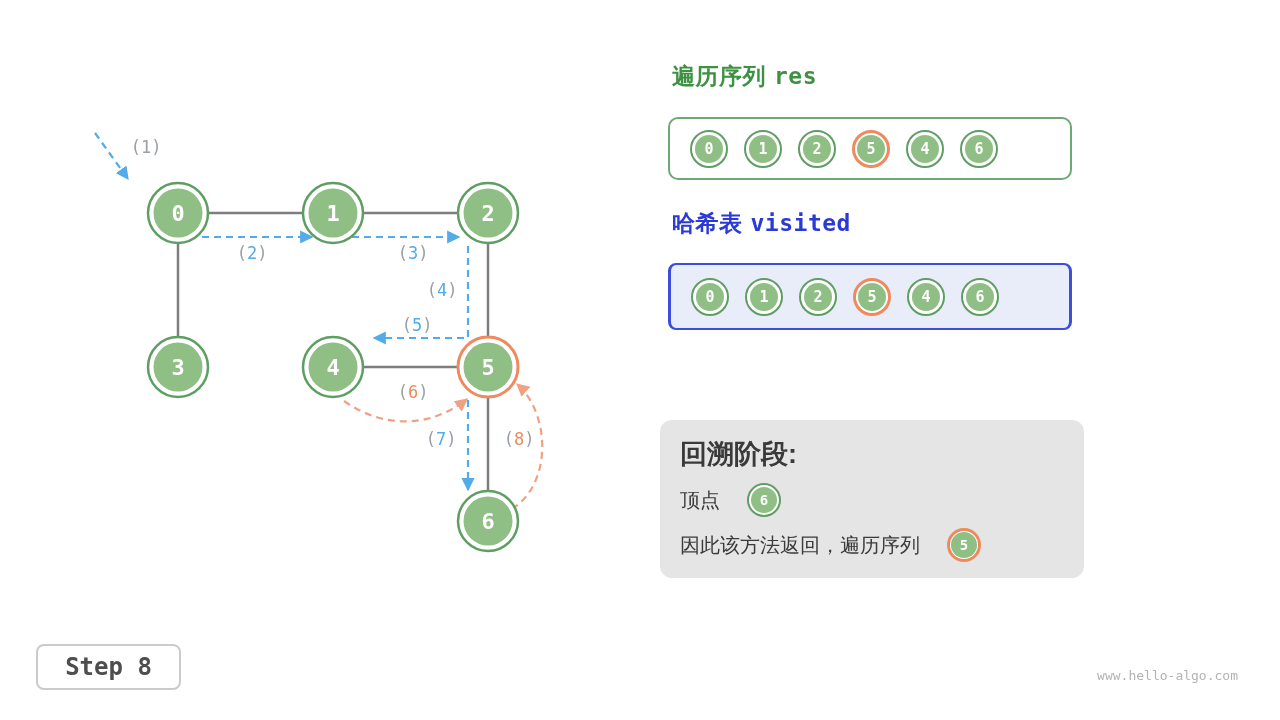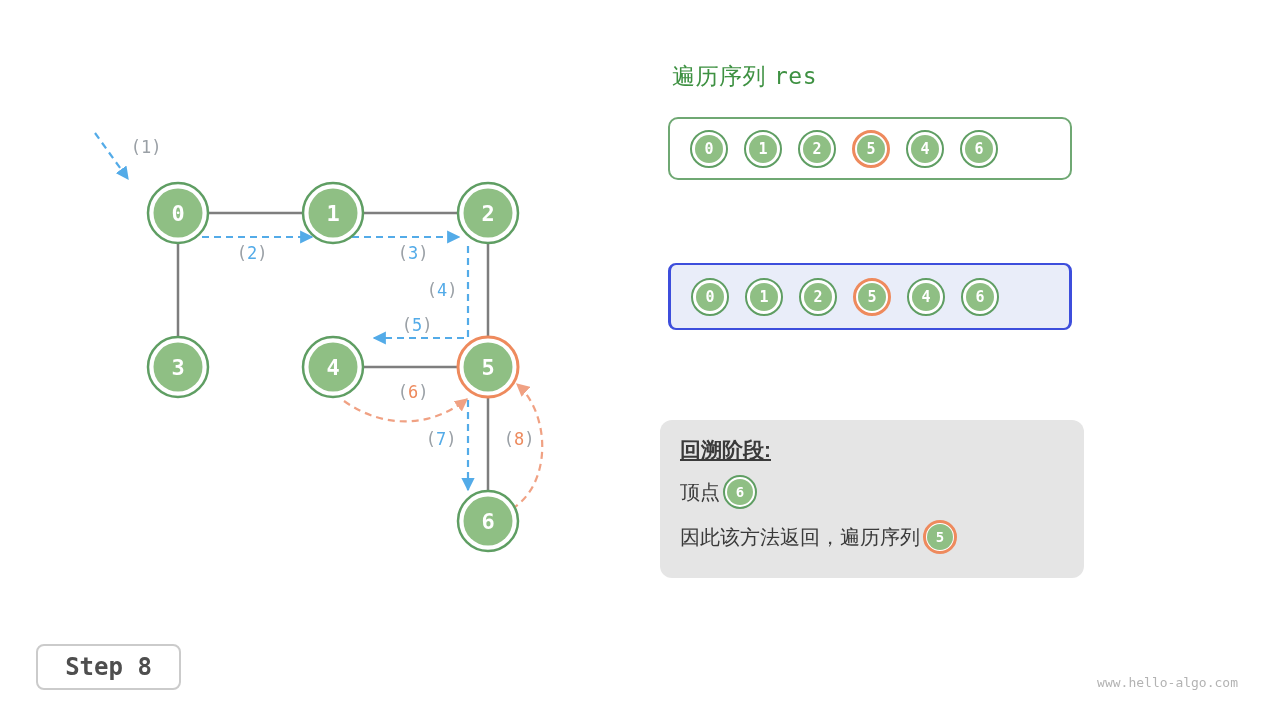--- a/index.html
+++ b/index.html
@@ -1,20 +1,20 @@
 <!DOCTYPE html>
 <html style="--node-fill: #8FBF84; --node-stroke: #5F9E63; --highlight: #EE8A5D; --edge: #7E7E7E; --arrow-blue: #53ABE8; --arrow-orange: #F0A183; --label-gray: #9AA0A6; --title-green: #3E9142; --title-blue: #2B3AD4; --res-border: #6FA873; --visited-border: #3D4EDC; --visited-bg: #E9EDF9; --note-bg: #E5E5E5;"><head>
 <meta charset="utf-8">
 <style>
   html,body{margin:0;padding:0;background:#fff;}
   .canvas{position:relative;width:1280px;height:720px;background:#ffffff;overflow:hidden;
           font-family:"Liberation Sans",sans-serif;}
   #graph-svg{position:absolute;left:0;top:0;}
 
-  .panel-title{position:absolute;font-size:23px;font-weight:normal;letter-spacing:.5px;}
+  .panel-title{position:absolute;font-size:23px;font-weight:bold;letter-spacing:.5px;}
   .panel-title .code{font-family:"DejaVu Sans Mono",monospace;margin-left:8px;}
   .res-title{left:672px;top:61px;color:var(--title-green,#3E9142);}
   .visited-title{left:672px;top:208px;color:var(--title-blue,#2B3AD4);}
 
   .seq-box{position:absolute;display:flex;align-items:center;gap:16px;
            padding:0 0 0 20px;box-sizing:border-box;}
   .res-box{left:668px;top:117px;width:404px;height:63px;background:#fff;
            border:2px solid var(--res-border,#6FA873);border-radius:10px;}
   .visited-box{left:668px;top:263px;width:404px;height:67px;
            background:var(--visited-bg,#E9EDF9);
@@ -27,28 +27,28 @@
   .chip.hl{border:3px solid var(--highlight,#EE8A5D);}
   .chip-inner{width:28px;height:28px;border-radius:50%;background:var(--node-fill,#8FBF84);
         color:#fff;display:flex;align-items:center;justify-content:center;
         font-family:"DejaVu Sans Mono",monospace;font-size:15px;font-weight:bold;}
   .chip.sm{width:34px;height:34px;}
   .chip.sm .chip-inner{width:26px;height:26px;font-size:14px;}
 
   .note-box{position:absolute;left:660px;top:420px;width:424px;height:158px;
             background:var(--note-bg,#E5E5E5);border-radius:12px;
             padding:16px 20px;box-sizing:border-box;color:#3A3A3A;}
-  .note-title{font-size:21px;font-weight:bold;text-decoration:underline;}
-  .note-line{font-size:20px;display:flex;align-items:center;gap:3px;margin-top:11px;}
+  .note-title{font-size:27px;font-weight:bold;}
+  .note-line{font-size:20px;display:flex;align-items:center;gap:27px;margin-top:11px;}
 
   .step-box{position:absolute;left:36px;top:644px;width:145px;height:46px;background:#fff;
             border:2px solid #CBCBCB;border-radius:8px;box-sizing:border-box;
             display:flex;align-items:center;justify-content:center;
             font-family:"DejaVu Sans Mono",monospace;font-size:24px;font-weight:bold;color:#4E4E4E;}
-  .watermark{position:absolute;right:42px;bottom:30px;color:#B3B3B3;
+  .watermark{position:absolute;right:42px;bottom:37px;color:#B3B3B3;
             font-family:"DejaVu Sans Mono",monospace;font-size:13px;}
 </style>
 </head>
 <body>
 
 <div class="canvas">
 
   <svg id="graph-svg" width="660" height="640" viewBox="0 0 660 640">
     <defs>
       <marker id="arr-blue" viewBox="0 0 10 10" refX="9" refY="5" markerWidth="6" markerHeight="6" orient="auto">
@@ -133,20 +133,23 @@
         <span class="chip-inner">5</span>
       </div>
       <div class="chip">
         <span class="chip-inner">4</span>
       </div>
       <div class="chip">
         <span class="chip-inner">6</span>
       </div>
     </div>
 
+  <div class="panel-title visited-title">
+    <span>哈希表</span><span class="code">visited</span>
+  </div>
   <div id="visited-box" class="seq-box visited-box">
       <div class="chip">
         <span class="chip-inner">0</span>
       </div>
       <div class="chip">
         <span class="chip-inner">1</span>
       </div>
       <div class="chip">
         <span class="chip-inner">2</span>
       </div>

